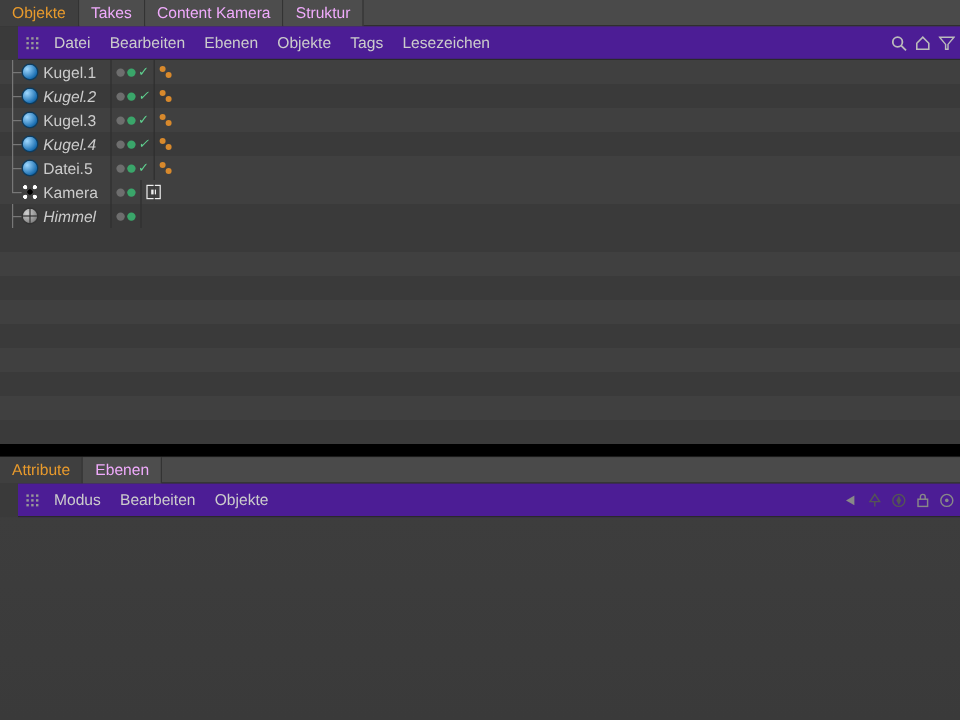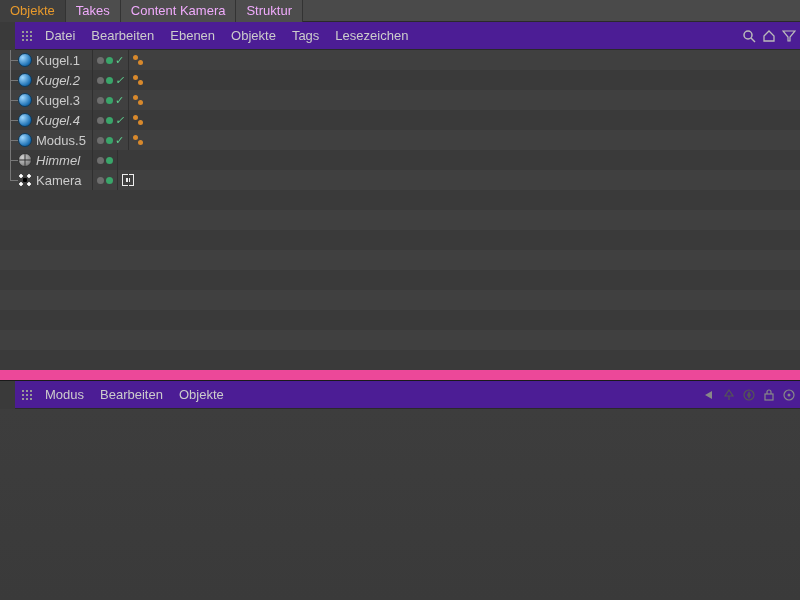--- a/index.html
+++ b/index.html
@@ -60,21 +60,21 @@
     font-size: 13px;
   }
   .menu-right {
     position: absolute; right: 4px; display: flex; gap: 6px; align-items: center;
   }
   .tool-icon { width: 14px; height: 14px; display: inline-block; }
 
   
   .object-list {
     flex: 1;
-    background: #ec4899;
+    background: #000000;
     overflow: hidden;
   }
   .obj-row {
     display: flex;
     align-items: center;
     height: 20px;
     font-size: 13px;
   }
   .obj-row.even { background: #404040; }
   .obj-row.odd  { background: #3a3a3a; font-style: italic; }
@@ -271,70 +271,74 @@
           <span class="check">✓</span>
         </div>
         <div class="tag-cell">
           <span class="tag-orange"></span>
         </div>
       </div>
       <div class="obj-row even">
         <div class="tree-cell">
           <span class="tree-branch"></span>
           <span class="obj-icon "></span>
-          <span class="obj-label">Modus.5</span>
-        </div>
-        <div class="flag-cell">
-          <span class="dot grey"></span>
-          <span class="dot green"></span>
-          <span class="check">✓</span>
-        </div>
-        <div class="tag-cell">
-          <span class="tag-orange"></span>
-        </div>
-      </div>
-      <div class="obj-row odd">
-        <div class="tree-cell">
-          <span class="tree-branch"></span>
-          <span class="obj-icon sky"></span>
-          <span class="obj-label">Himmel</span>
-        </div>
-        <div class="flag-cell">
-          <span class="dot grey"></span>
-          <span class="dot green"></span>
-        </div>
-        <div class="tag-cell"></div>
+          <span class="obj-label">Datei.5</span>
+        </div>
+        <div class="flag-cell">
+          <span class="dot grey"></span>
+          <span class="dot green"></span>
+          <span class="check">✓</span>
+        </div>
+        <div class="tag-cell">
+          <span class="tag-orange"></span>
+        </div>
       </div>
       <div class="obj-row even">
         <div class="tree-cell">
           <span class="tree-branch last"></span>
           <span class="obj-icon camera"></span>
           <span class="obj-label">Kamera</span>
         </div>
         <div class="flag-cell">
           <span class="dot grey"></span>
           <span class="dot green"></span>
         </div>
         <div class="tag-cell">
           <span class="tag-target"></span>
         </div>
       </div>
+      <div class="obj-row odd">
+        <div class="tree-cell">
+          <span class="tree-branch"></span>
+          <span class="obj-icon sky"></span>
+          <span class="obj-label">Himmel</span>
+        </div>
+        <div class="flag-cell">
+          <span class="dot grey"></span>
+          <span class="dot green"></span>
+        </div>
+        <div class="tag-cell"></div>
+      </div>
       <div class="obj-row odd"></div>
       <div class="obj-row even"></div>
       <div class="obj-row odd"></div>
       <div class="obj-row even"></div>
       <div class="obj-row odd"></div>
       <div class="obj-row even"></div>
       <div class="obj-row odd"></div>
       <div class="obj-row even"></div>
       <div class="obj-row odd"></div>
     </div>
 </div>
 
 <div class="panel bottom-panel">
+  <div class="tab-bar">
+    <div class="tab active">Attribute</div>
+    <div class="tab">Ebenen</div>
+  </div>
   <div class="menu-bar">
     <span class="grip">
         <span></span>
         <span></span>
         <span></span>
         <span></span>
         <span></span>
         <span></span>
         <span></span>
         <span></span>

